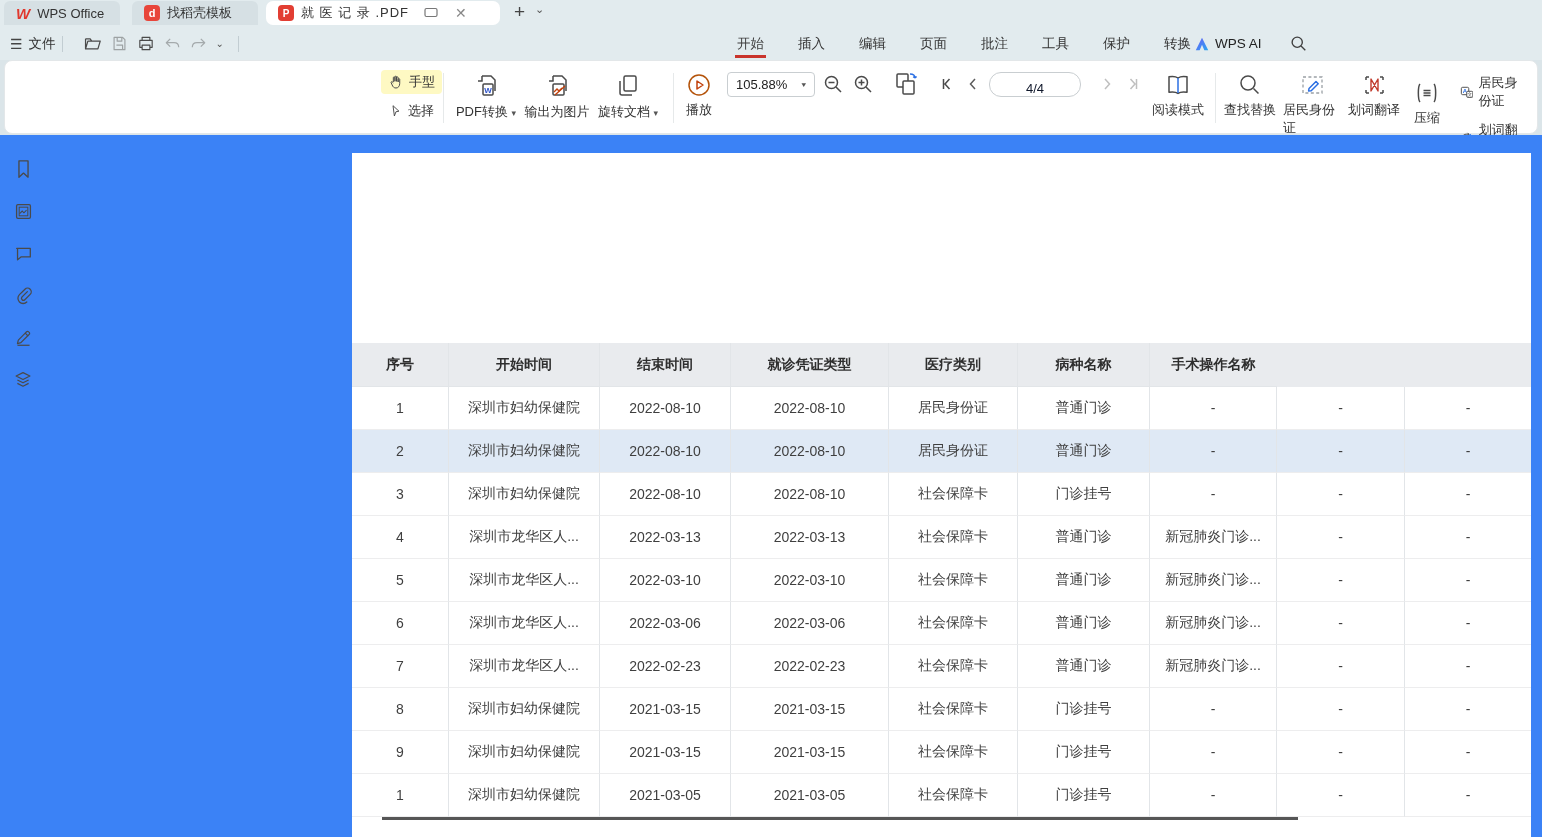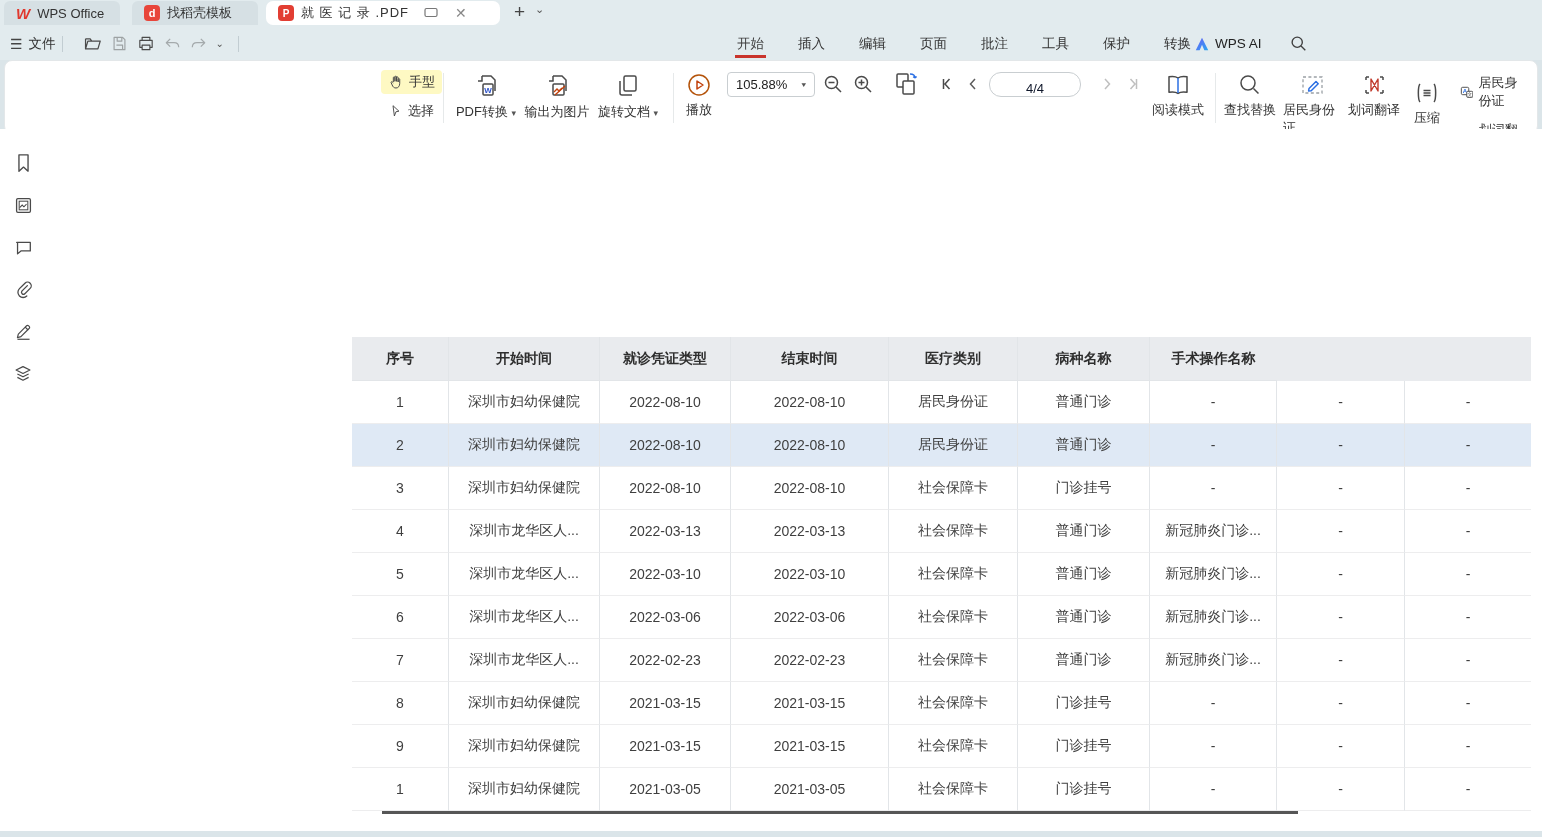--- a/index.html
+++ b/index.html
@@ -42,21 +42,21 @@
   .bigbtn { position:absolute; display:flex; flex-direction:column; align-items:center; gap:4px; font-size:13px; color:#333; }
   .chev { font-size:9px; color:#555; transform:scaleY(.8); }
   .zoombox { position:absolute; width:88px; height:25px; border:1px solid #c9ced1; border-radius:4px; display:flex; align-items:center; justify-content:space-between; padding:0 8px; font-size:13px; color:#222; background:#fff; }
   .pagebox { position:absolute; width:92px; height:25px; border:1px solid #c9ced1; border-radius:12px; display:flex; align-items:flex-end; justify-content:center; font-size:13px; color:#0f172a; background:#fff; }
   .iconbtn { position:absolute; display:flex; align-items:center; justify-content:center; }
   .one2one { width:22px; height:18px; border:1.5px solid #4a4a4a; border-radius:2px; font-size:9px; display:flex; align-items:center; justify-content:center; color:#333; font-weight:bold; }
   .row2item { position:absolute; top:101px; display:flex; align-items:center; gap:5px; font-size:13px; color:#333; padding:3px 6px; border-radius:4px; }
   .row2item.sel { background:#e5e7e8; }
 
   
-  .workspace { position:absolute; top:129px; left:0; width:100%; height:702px; background:#ffffff; }
+  .workspace { position:absolute; top:135px; left:0; width:100%; height:702px; background:#3b82f6; }
   .side-tools { position:absolute; left:11px; top:22px; display:flex; flex-direction:column; gap:18px; }
   .side-tools .st { width:24px; height:24px; display:flex; align-items:center; justify-content:center; }
 
   .page { position:absolute; left:352px; top:18px; width:1179px; height:684px; background:#ffffff; }
 
   
   .doctable { position:absolute; left:0; top:190px; width:1179px; font-size:14px; color:#3f3f3f; }
   .trow { display:grid; align-items:center; height:43px; }
   .trow.head { height:44px; background:#e9ebee; font-weight:bold; color:#2e2e2e; font-size:14px; }
   .trow.hl { background:#dfe9f5; }
@@ -417,22 +417,22 @@
           <path d="M11 3l8 4-8 4-8-4z M4.5 11.5L11 14.8l6.5-3.3 M4.5 15.5L11 18.8l6.5-3.3" fill="none" stroke="#4a4a4a" stroke-width="1.4" stroke-linejoin="round"></path>
         </svg>
     </span>
   </div>
 
   <div class="page">
     <div class="doctable" id="doctable">
         <div class="trow head" style="grid-template-columns: 97px 151px 131px 158px 129px 132px 127px 128px 126px;">
           <div class="tcell">序号</div>
           <div class="tcell">开始时间</div>
+          <div class="tcell">结束时间</div>
           <div class="tcell">就诊凭证类型</div>
-          <div class="tcell">结束时间</div>
           <div class="tcell">医疗类别</div>
           <div class="tcell">病种名称</div>
           <div class="tcell">手术操作名称</div>
         </div>
         <div class="trow " style="grid-template-columns: 97px 151px 131px 158px 129px 132px 127px 128px 126px;">
           <div class="tcell">1</div>
           <div class="tcell">深圳市妇幼保健院</div>
           <div class="tcell">2022-08-10</div>
           <div class="tcell">2022-08-10</div>
           <div class="tcell">居民身份证</div>

